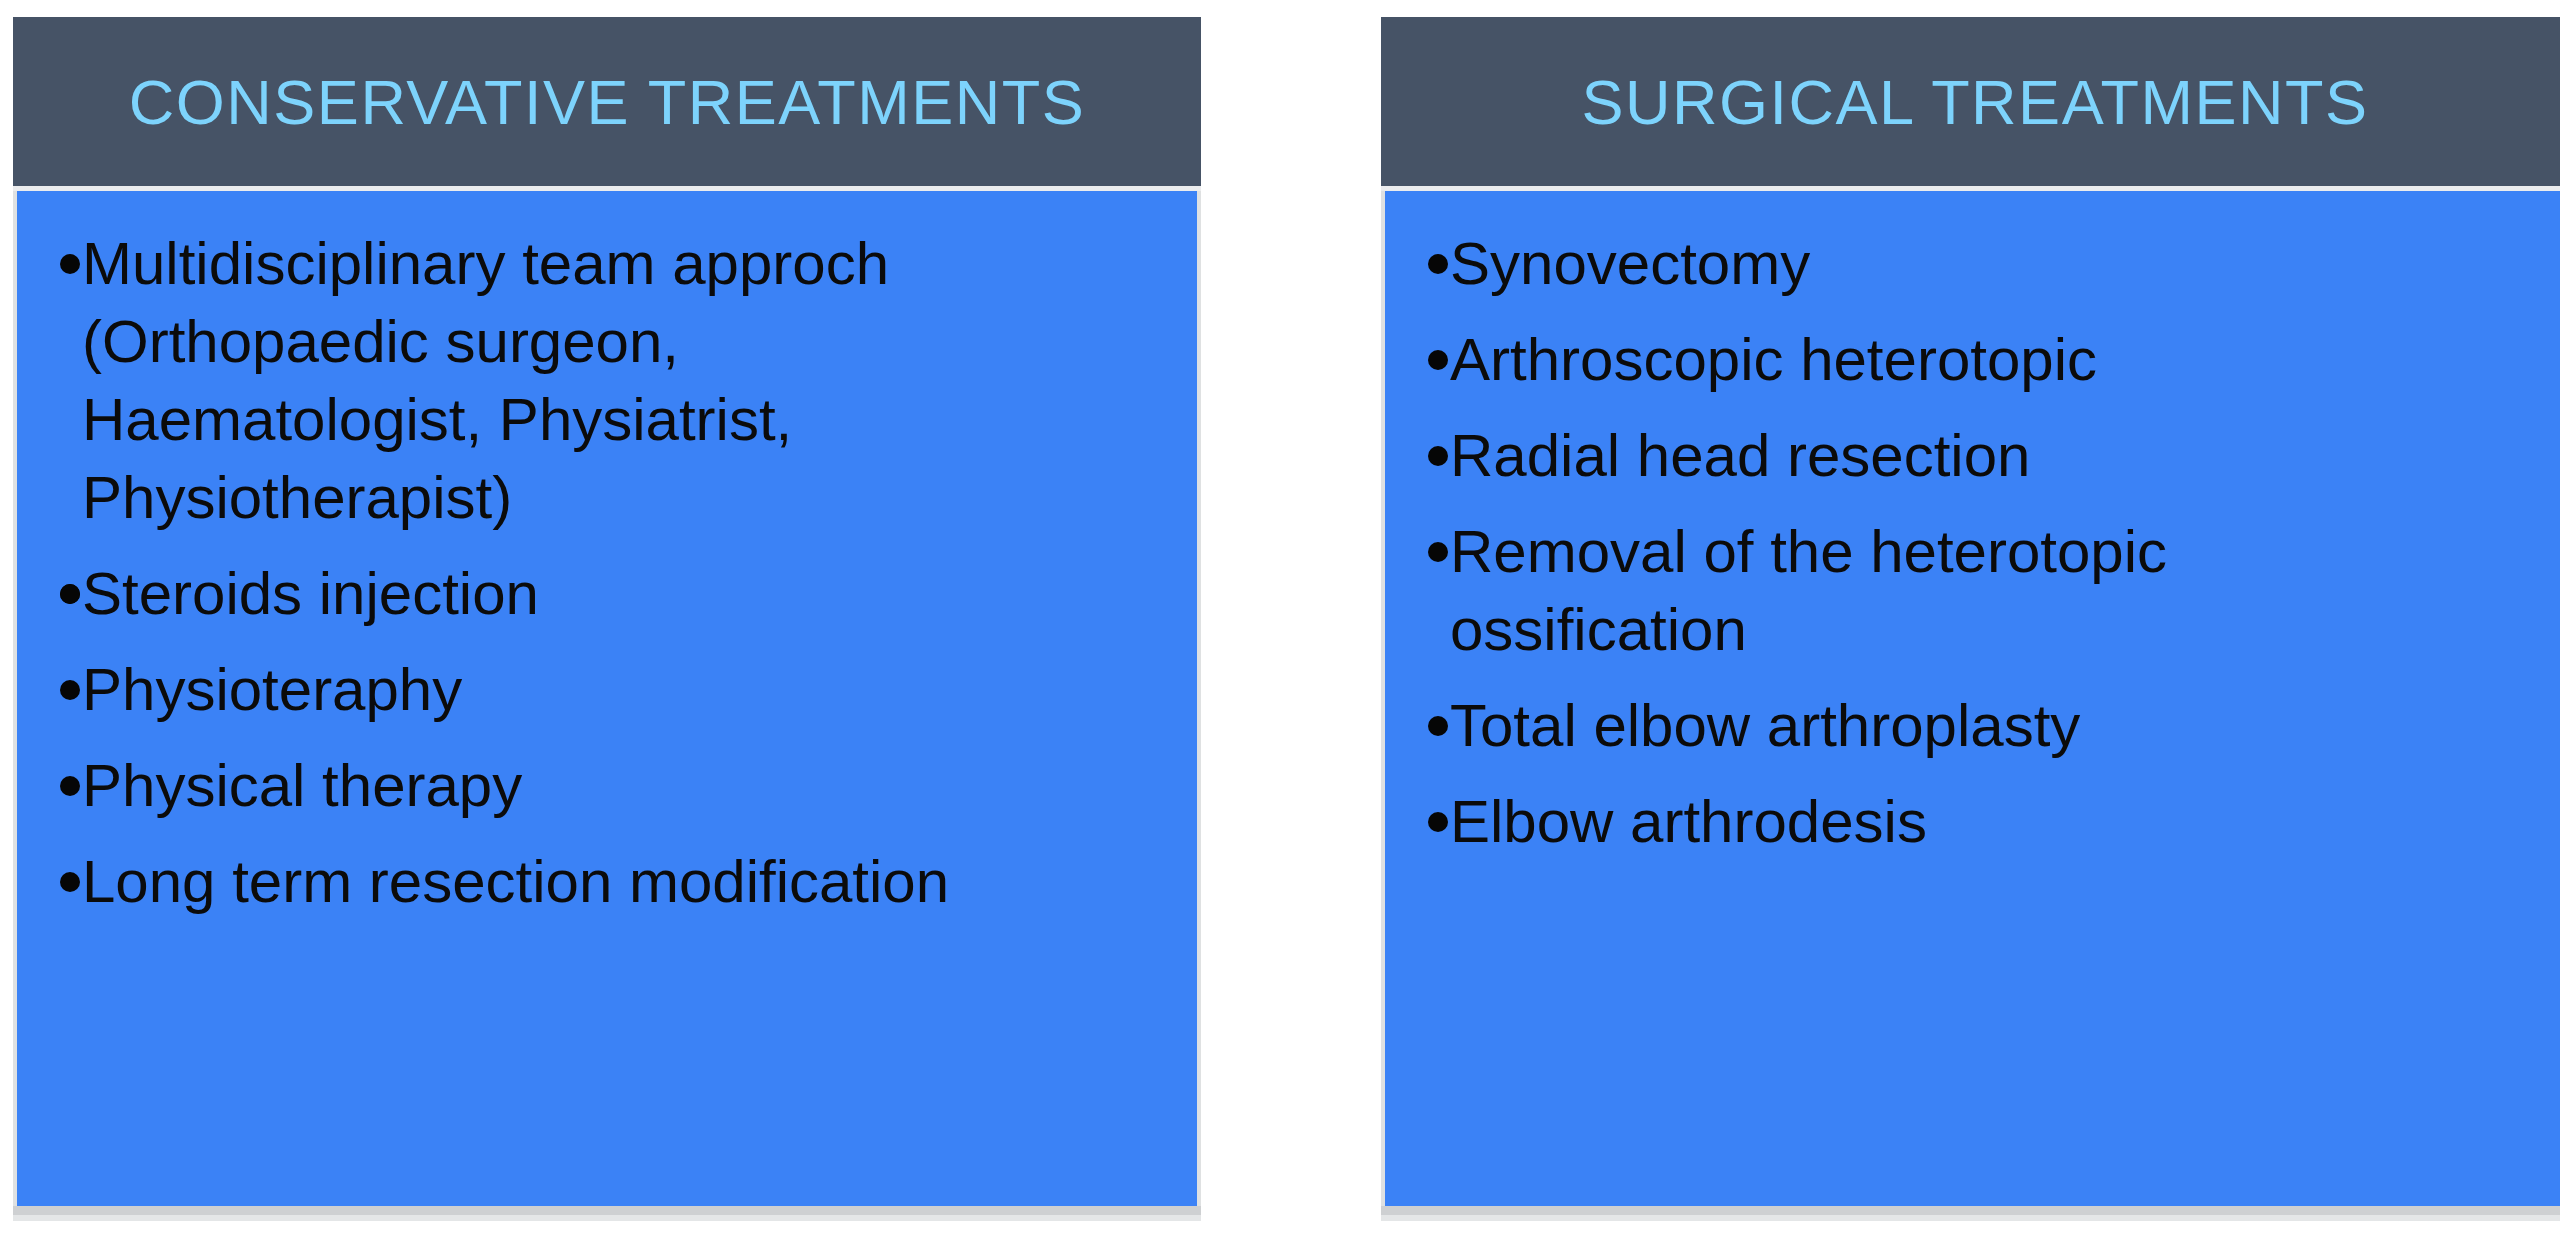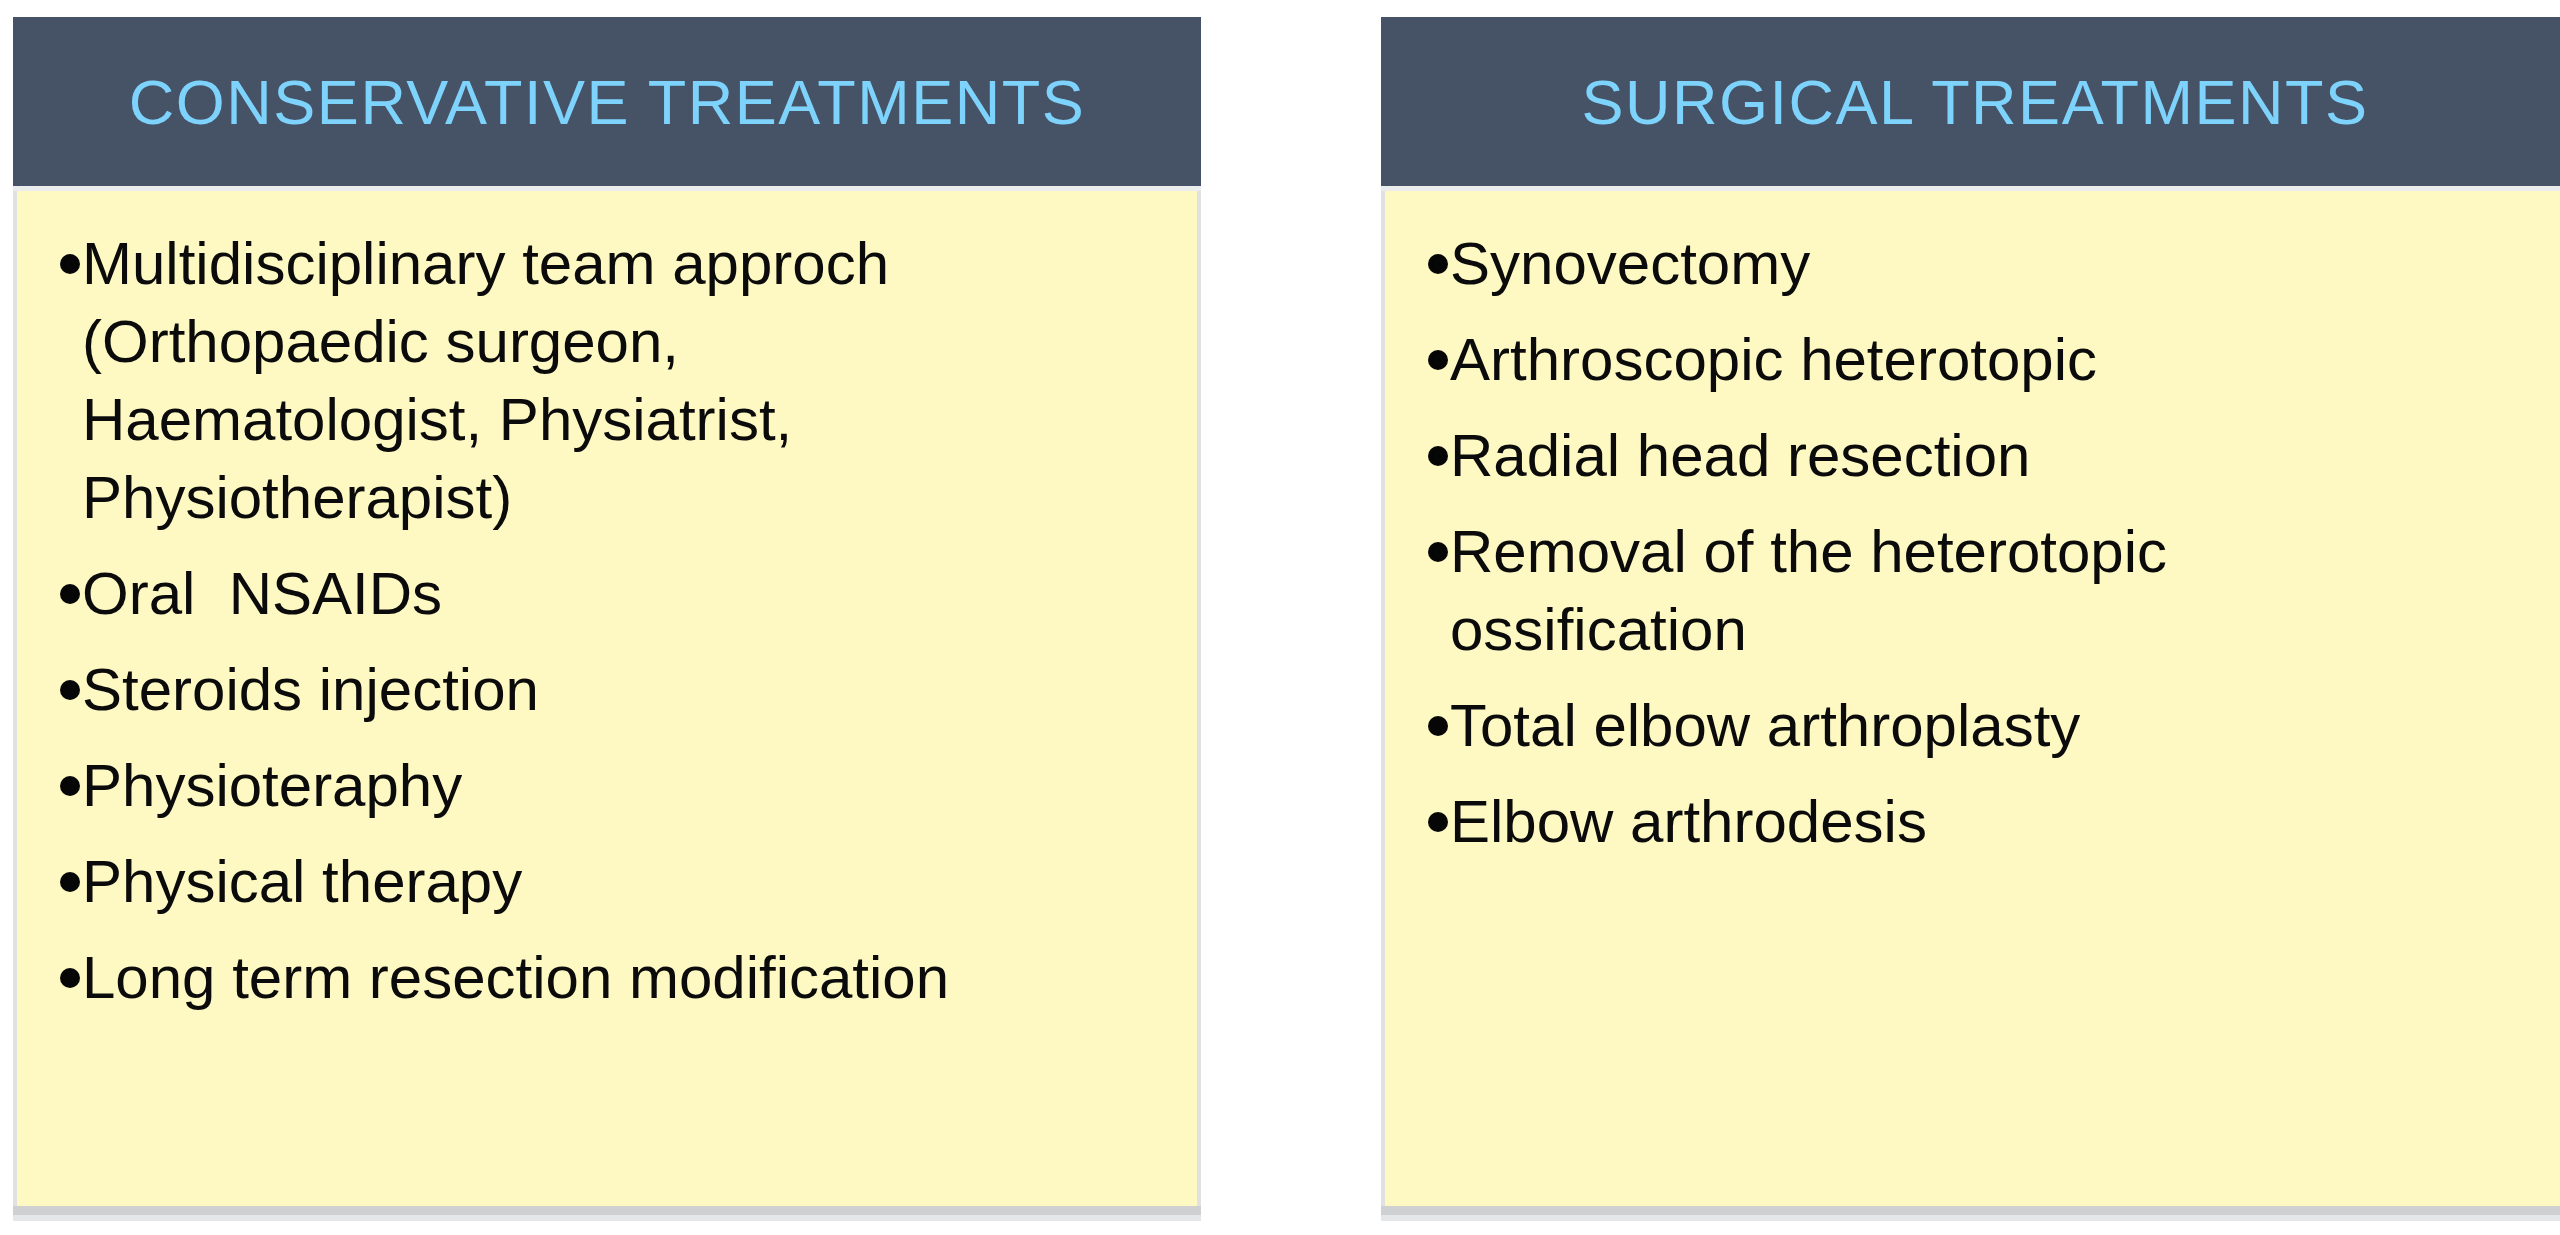--- a/index.html
+++ b/index.html
@@ -31,21 +31,21 @@
     justify-content: center;
     font-size: 63px;
     font-weight: 400;
     letter-spacing: 1.5px;
     white-space: nowrap;
   }
 
   .panel-body {
     box-sizing: border-box;
     height: 1035px;
-    background: #fef9c3;
+    background: #3b82f6;
     border-top: 5px solid #ebecee;
     border-bottom: 6px solid #e4e6e7;
     box-shadow:
       inset 0 -9px 0 #ced0d2,
       inset 4px 0 0 #dfe1e2,
       inset -4px 0 0 #dfe1e2;
   }
 
   ul.treatment-list {
     margin: 0;
@@ -83,21 +83,20 @@
       <span>CONSERVATIVE TREATMENTS</span>
     </div>
     <div class="panel-body">
       <ul class="treatment-list">
         <li>
           <span class="dot"></span>
           <span class="txt">Multidisciplinary team approch (Orthopaedic surgeon, Haematologist, Physiatrist, Physiotherapist)</span>
         </li>
         <li>
           <span class="dot"></span>
-          <span class="txt">Oral  NSAIDs</span>
         </li>
         <li>
           <span class="dot"></span>
           <span class="txt">Steroids injection</span>
         </li>
         <li>
           <span class="dot"></span>
           <span class="txt">Physioteraphy</span>
         </li>
         <li>

